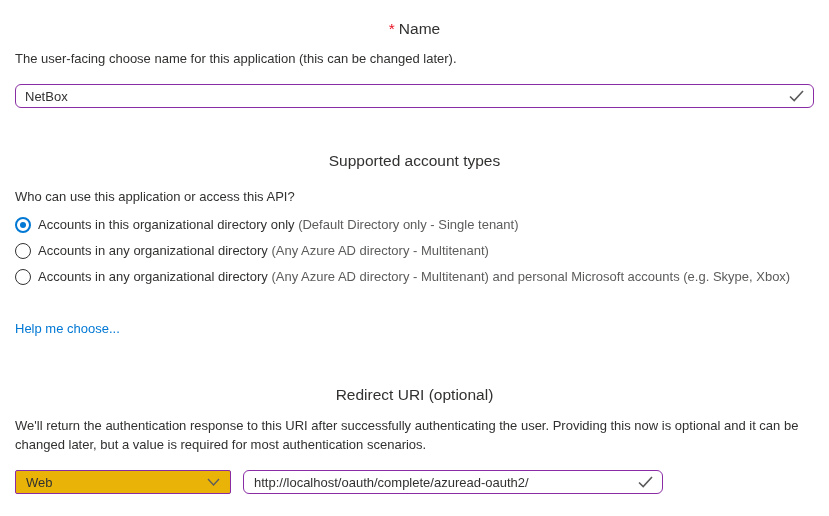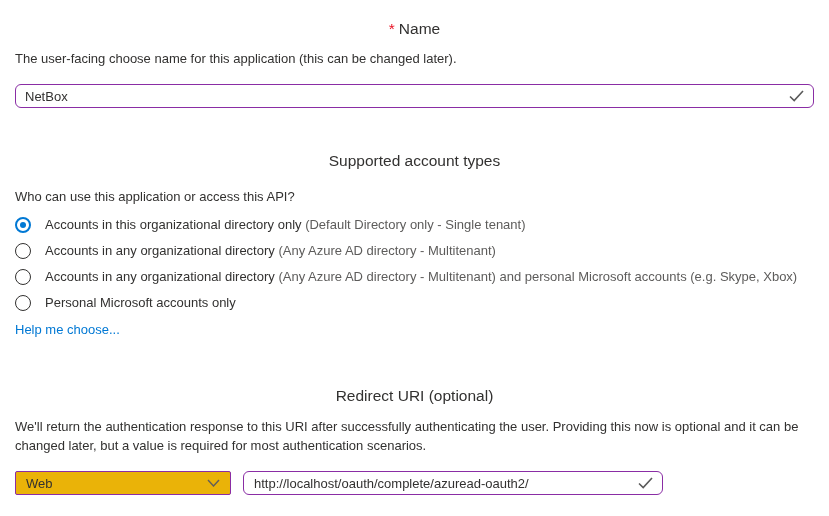--- a/index.html
+++ b/index.html
@@ -54,25 +54,25 @@
   }
   .radio-outer {
     width: 16px; height: 16px; flex: none;
     border: 1px solid #323130; border-radius: 50%;
     display: flex; align-items: center; justify-content: center;
     background: #fff;
   }
   .radio-row.selected .radio-outer { border: 2px solid #0078d4; }
   .radio-dot { width: 6px; height: 6px; border-radius: 50%; background: #0078d4; display: none; }
   .radio-row.selected .radio-dot { display: block; }
-  .radio-label { margin-left: 14px; line-height: 16px; white-space: nowrap; }
+  .radio-label { margin-left: 7px; line-height: 16px; white-space: nowrap; }
   .radio-detail { color: #5d5c5b; }
 
   .help-link {
-    display: inline-block; 
+    display: inline-block; margin-top: 25px;
     color: #0078d4; text-decoration: none; cursor: pointer;
     line-height: 17px;
   }
 
   .redirect-heading { margin-top: 48px; }
   .redirect-desc { margin-top: 11px; line-height: 19px; max-width: 801px; }
 
   .controls-row { display: flex; margin-top: 16px; }
   .platform-select {
     position: relative;
@@ -127,24 +127,20 @@
     <div class="radio-row" role="radio" aria-checked="false">
       <span class="radio-outer"></span>
       <span class="radio-label"><span>Accounts in any organizational directory </span><span class="radio-detail">(Any Azure AD directory - Multitenant)</span></span>
     </div>
 
     <div class="radio-row" role="radio" aria-checked="false">
       <span class="radio-outer"></span>
       <span class="radio-label"><span>Accounts in any organizational directory </span><span class="radio-detail">(Any Azure AD directory - Multitenant) and personal Microsoft accounts (e.g. Skype, Xbox)</span></span>
     </div>
 
-    <div class="radio-row" role="radio" aria-checked="false">
-      <span class="radio-outer"></span>
-      <span class="radio-label"><span>Personal Microsoft accounts only</span><span class="radio-detail"></span></span>
-    </div>
 
   </div>
 
   <a class="help-link" href="#">Help me choose...</a>
 
   
   <h2 class="field-heading redirect-heading">Redirect URI (optional)</h2>
 
   <div class="redirect-desc">We'll return the authentication response to this URI after successfully authenticating the user. Providing this now is optional and it can be changed later, but a value is required for most authentication scenarios.</div>
 

